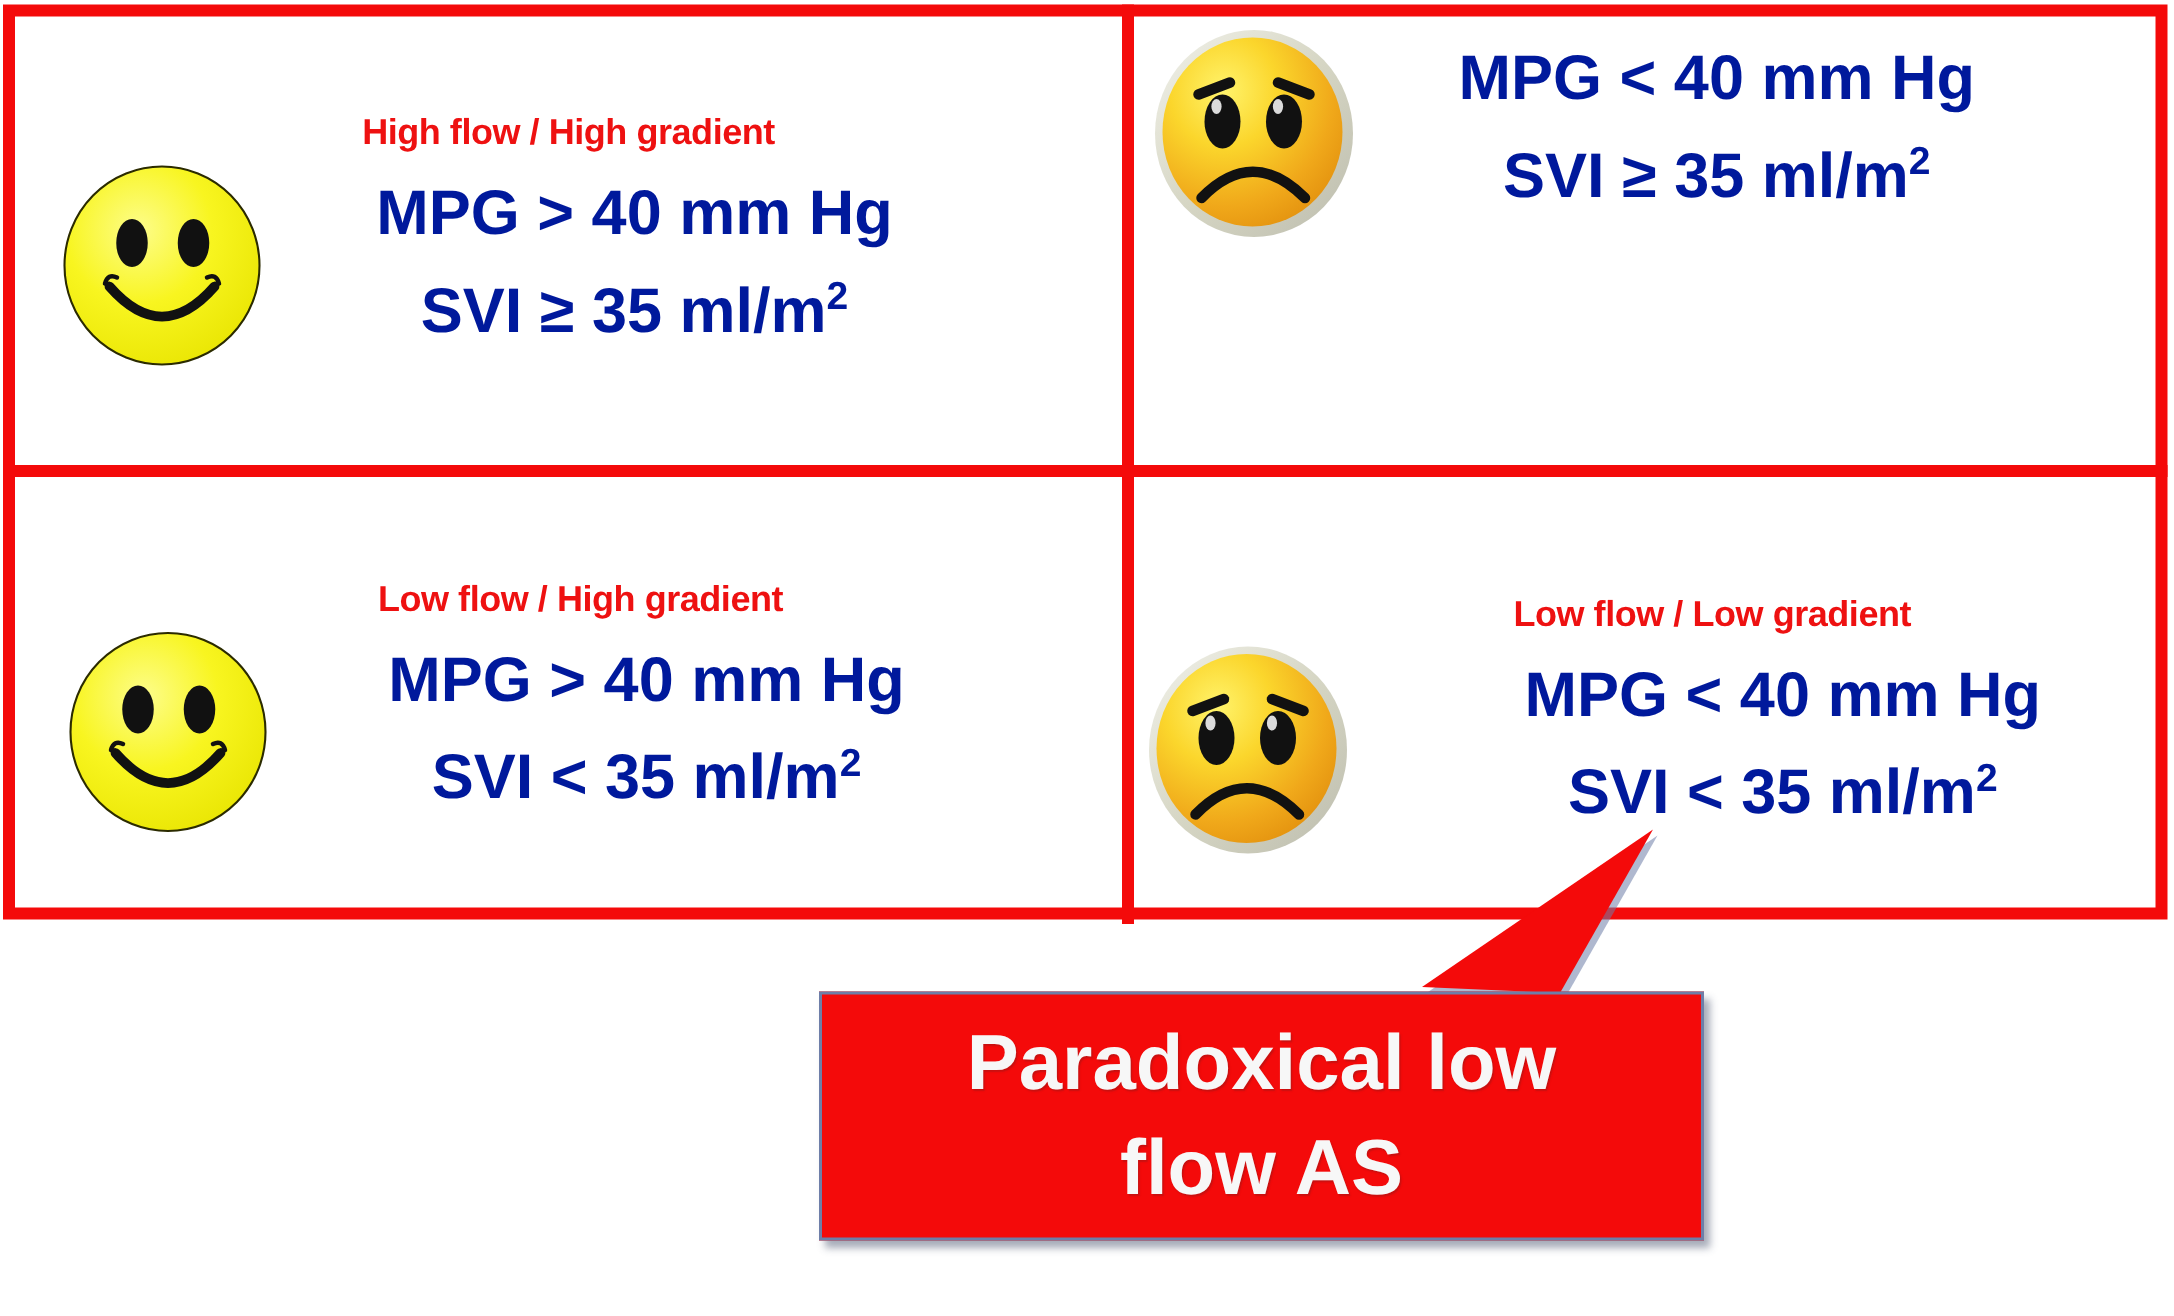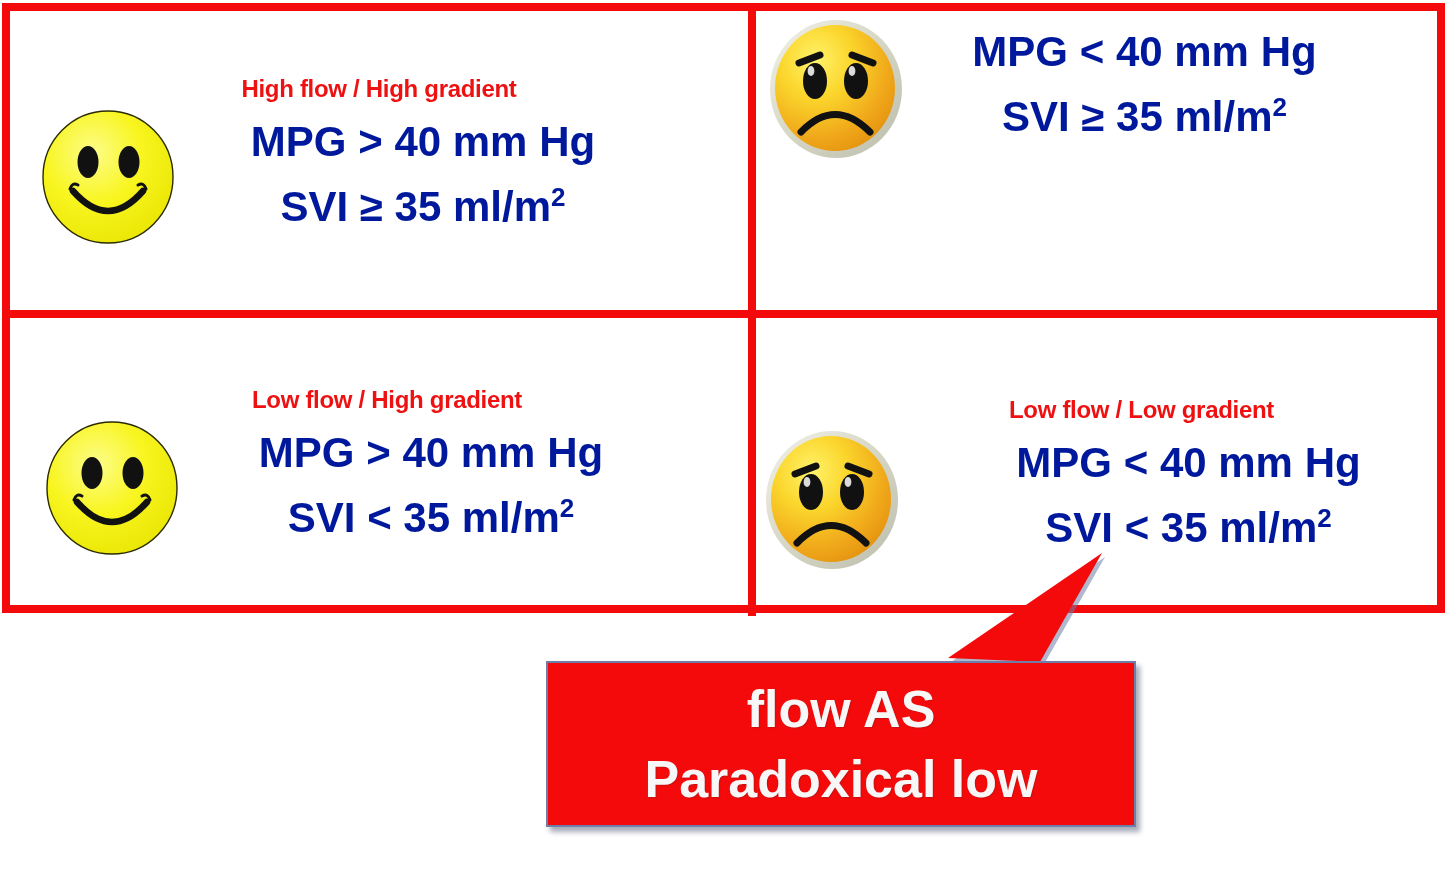--- a/index.html
+++ b/index.html
@@ -269,16 +269,16 @@
   </div>
 </div>
 
 <svg id="callout-arrow" viewBox="0 0 200 135" aria-hidden="true">
   <polygon points="172,13 18,118 110,122" fill="#6e7ea8" transform="translate(3,4)" opacity="0.55"></polygon>
   <polygon points="172,13 18,118 110,122" fill="#f40a0a"></polygon>
 </svg>
 
 <div id="callout-banner">
   <div class="banner-text">
+    <span class="bline">Paradoxical low</span>
     <span class="bline">flow AS</span>
-    <span class="bline">Paradoxical low</span>
   </div>
 </div>
 
 </body></html>

